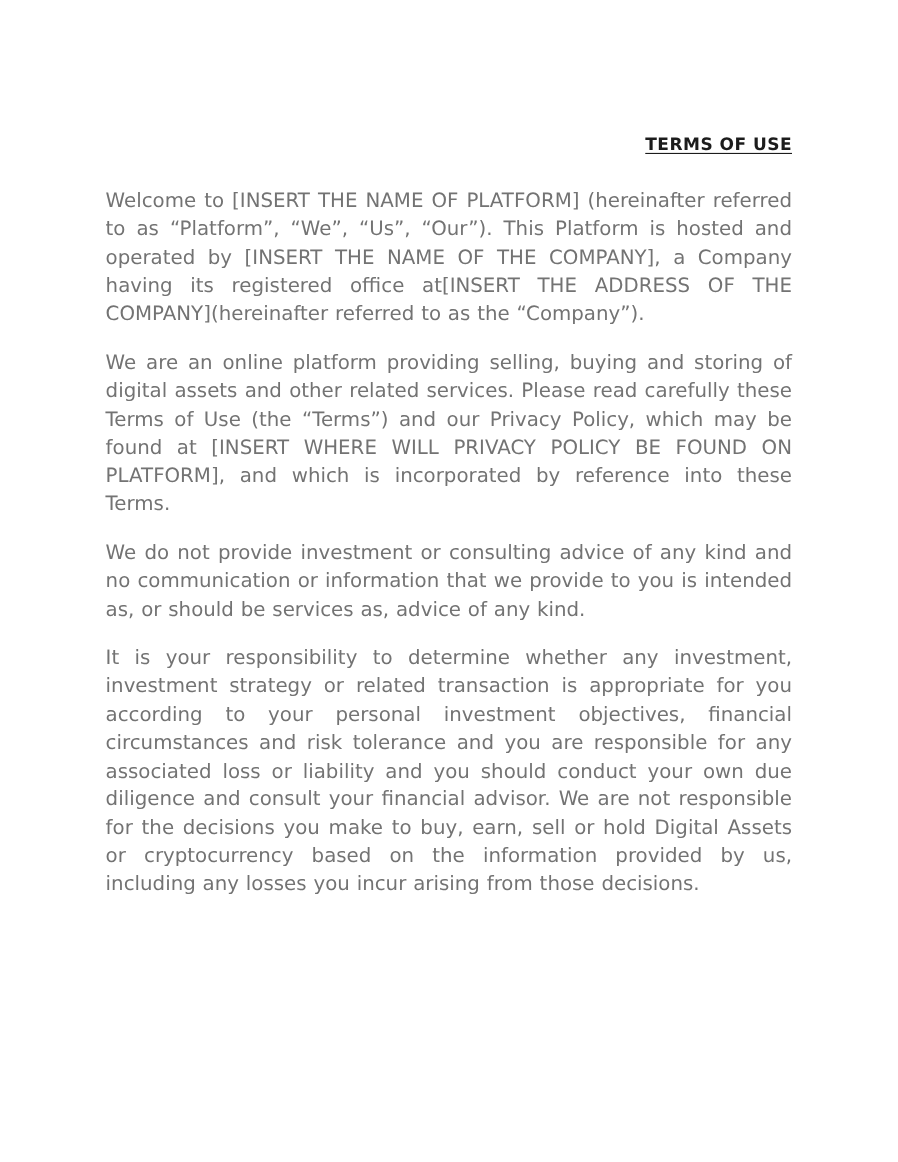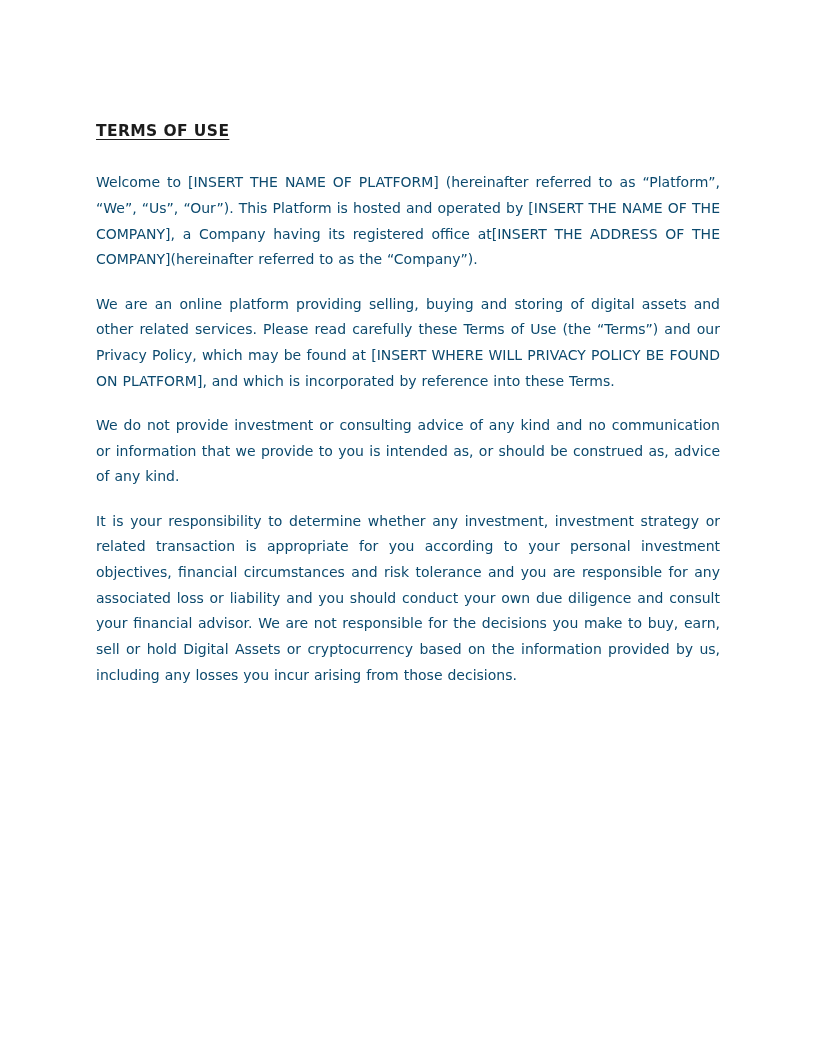--- a/index.html
+++ b/index.html
@@ -16,44 +16,44 @@
     box-sizing: border-box;
     padding: 122px 96px 0 96px;
     font-family: "DejaVu Sans", "Liberation Sans", sans-serif;
     color: #3a3a3a;
     overflow: hidden;
   }
   .doc-title {
     font-size: 15.5px;
     font-weight: bold;
     color: #1c1c1c;
-    text-align: left;
+    text-align: right;
     text-decoration: underline;
     text-underline-offset: 3px;
     letter-spacing: 0.4px;
     margin: 0 0 29px 0;
     line-height: 1.25;
   }
   .doc-paragraph {
-    font-size: 14px;
+    font-size: 18px;
     line-height: 25.7px;
     text-align: justify;
     margin: 0 0 18.5px 0;
-    color: #0c4a6e;
+    color: #737373;
     word-spacing: 0.5px;
   }
 </style>
 </head>
 <body>
 
 <div class="page">
   <h1 class="doc-title">TERMS OF USE</h1>
 
   <p class="doc-paragraph">Welcome to [INSERT THE NAME OF PLATFORM] (hereinafter referred to as “Platform”, “We”, “Us”, “Our”). This Platform is hosted and operated by [INSERT THE NAME OF THE COMPANY], a Company having its registered office at[INSERT THE ADDRESS OF THE COMPANY](hereinafter referred to as the “Company”).</p>
 
   <p class="doc-paragraph">We are an online platform providing selling, buying and storing of digital assets and other related services. Please read carefully these Terms of Use (the “Terms”) and our Privacy Policy, which may be found at [INSERT WHERE WILL PRIVACY POLICY BE FOUND ON PLATFORM], and which is incorporated by reference into these Terms.</p>
 
 
-  <p class="doc-paragraph">We do not provide investment or consulting advice of any kind and no communication or information that we provide to you is intended as, or should be construed as, advice of any kind.</p>
+  <p class="doc-paragraph">We do not provide investment or consulting advice of any kind and no communication or information that we provide to you is intended as, or should be services as, advice of any kind.</p>
 
   <p class="doc-paragraph">It is your responsibility to determine whether any investment, investment strategy or related transaction is appropriate for you according to your personal investment objectives, financial circumstances and risk tolerance and you are responsible for any associated loss or liability and you should conduct your own due diligence and consult your financial advisor. We are not responsible for the decisions you make to buy, earn, sell or hold Digital Assets or cryptocurrency based on the information provided by us, including any losses you incur arising from those decisions.</p>
 
 </div>
 
 </body></html>

